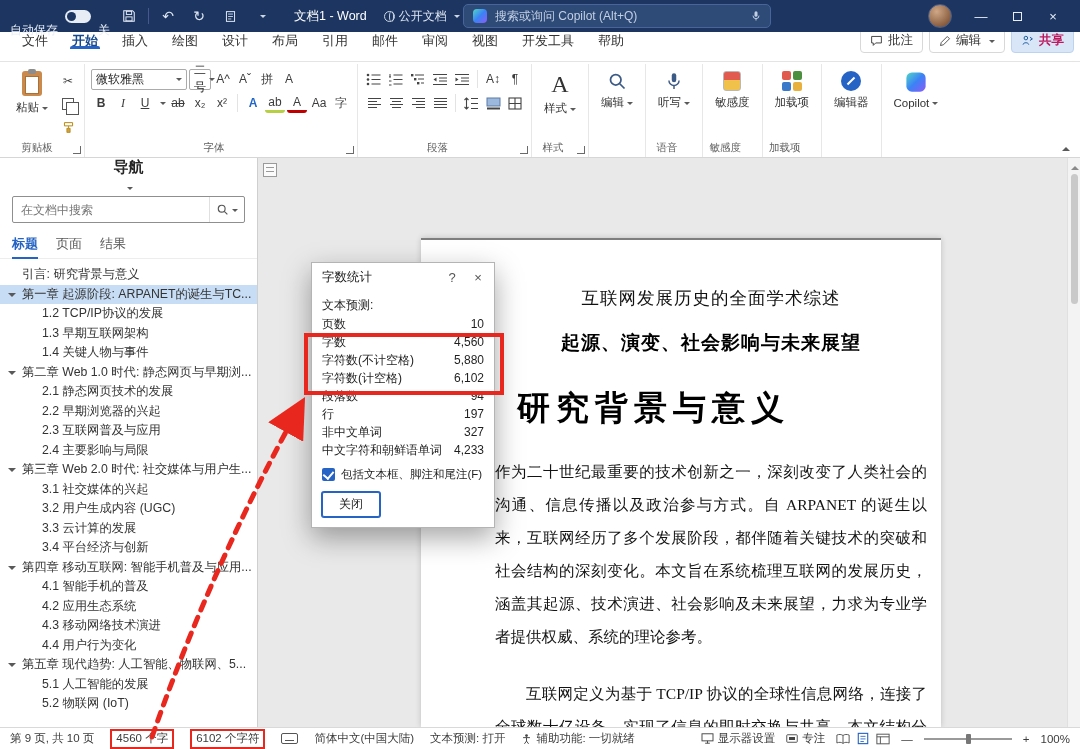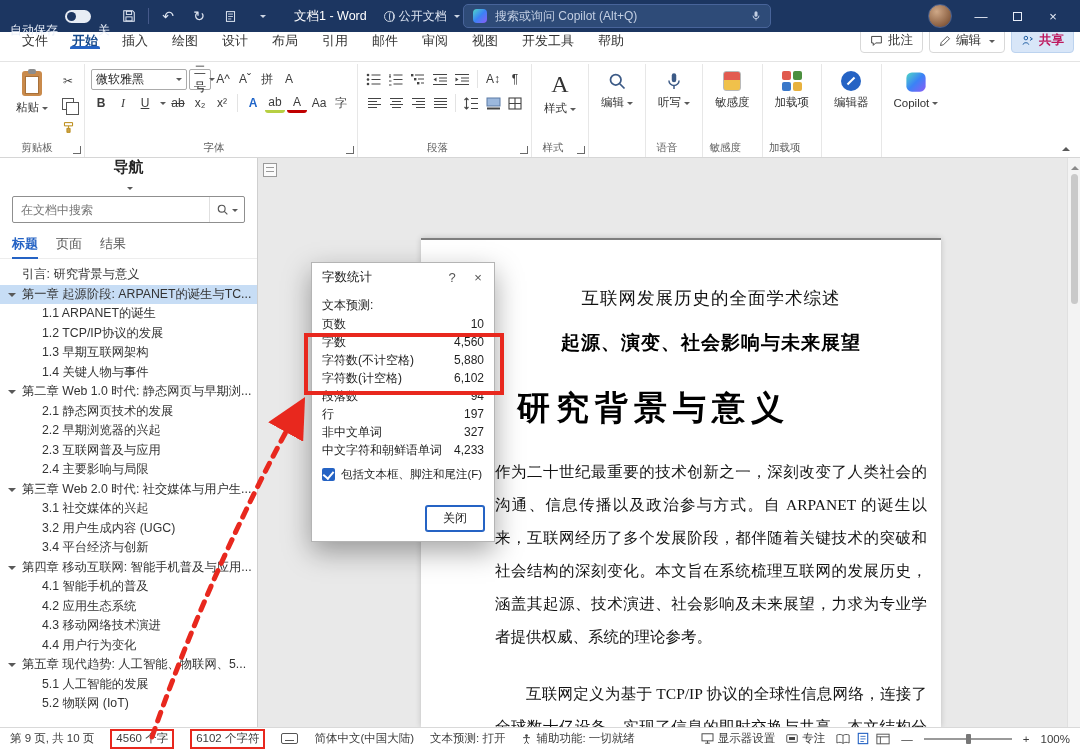--- a/index.html
+++ b/index.html
@@ -111,21 +111,21 @@
   .dialog { position:absolute; left:311px; top:262px; width:184px; background:#fff; border:1px solid #b4b4b4; box-shadow:0 10px 26px rgba(0,0,0,.35); z-index:30; font-size:12px; }
   .dlg-titlebar { height:28px; display:flex; align-items:center; padding:0 4px 0 10px; gap:2px; }
   .dlg-title { flex:1; font-size:12.5px; color:#1a1a1a; }
   .dlg-btn { width:24px; height:22px; display:inline-flex; align-items:center; justify-content:center; color:#555; font-size:13px; }
   .dlg-body { padding:4px 10px 10px; }
   .dlg-section { height:20px; line-height:20px; color:#1f1f1f; }
   .wc-row { height:18px; display:flex; justify-content:space-between; align-items:center; color:#1f1f1f; }
   .dlg-check { display:flex; align-items:center; gap:6px; margin-top:8px; color:#1f1f1f; font-size:11.5px; white-space:nowrap; }
   .cbx { width:13px; height:13px; background:#2563c4; border-radius:2px; position:relative; flex:0 0 auto; }
   .cbx::after { content:""; position:absolute; left:3px; top:1px; width:5px; height:8px; border-right:2px solid #fff; border-bottom:2px solid #fff; transform:rotate(40deg); }
-  .dlg-actions { display:flex; justify-content:flex-end; margin-top:24px; }
+  .dlg-actions { display:flex; justify-content:flex-start; margin-top:10px; }
   .dlg-close-btn { font-family:inherit; font-size:12px; padding:3px 16px; background:#fff; border:1px solid #2563c4; box-shadow:0 0 0 1px #2563c4; border-radius:2px; color:#1a1a1a; }
   .wc-redbox { position:absolute; left:-8px; right:-10px; top:70px; height:62px; border:4px solid #e8281e; z-index:35; pointer-events:none; }
 
   .arrow-layer { position:absolute; left:0; top:0; width:1080px; height:749px; z-index:40; pointer-events:none; }
 
   
   .statusbar { height:22px; border-top:1px solid #d9d9d9; background:#fff; display:flex; align-items:center; padding:3px 10px; gap:16px; font-size:11.5px; color:#3c3c3c; flex:0 0 auto; }
   .red-annot { border:2px solid #e8281e; padding:0 4px; display:inline-flex; align-items:center; height:20px; }
   .sb-ic { display:inline-flex; align-items:center; gap:4px; }
   .sb-right { margin-left:auto; display:flex; align-items:center; gap:11px; }
@@ -536,24 +536,20 @@
           <div class="nav-row">
             
             <span class="nav-text">引言: 研究背景与意义</span>
           </div>
 
           <div class="nav-row selected exp">
             <i class="tri"></i>
             <span class="nav-text">第一章 起源阶段: ARPANET的诞生与TC...</span>
           </div>
 
-          <div class="nav-row lvl2">
-            
-            <span class="nav-text">1.1 ARPANET的诞生</span>
-          </div>
 
           <div class="nav-row lvl2">
             
             <span class="nav-text">1.2 TCP/IP协议的发展</span>
           </div>
 
           <div class="nav-row lvl2">
             
             <span class="nav-text">1.3 早期互联网架构</span>
           </div>
@@ -596,20 +592,24 @@
           <div class="nav-row lvl2">
             
             <span class="nav-text">3.1 社交媒体的兴起</span>
           </div>
 
           <div class="nav-row lvl2">
             
             <span class="nav-text">3.2 用户生成内容 (UGC)</span>
           </div>
 
+          <div class="nav-row lvl2">
+            
+            <span class="nav-text">3.3 云计算的发展</span>
+          </div>
 
           <div class="nav-row lvl2">
             
             <span class="nav-text">3.4 平台经济与创新</span>
           </div>
 
           <div class="nav-row exp">
             <i class="tri"></i>
             <span class="nav-text">第四章 移动互联网: 智能手机普及与应用...</span>
           </div>

